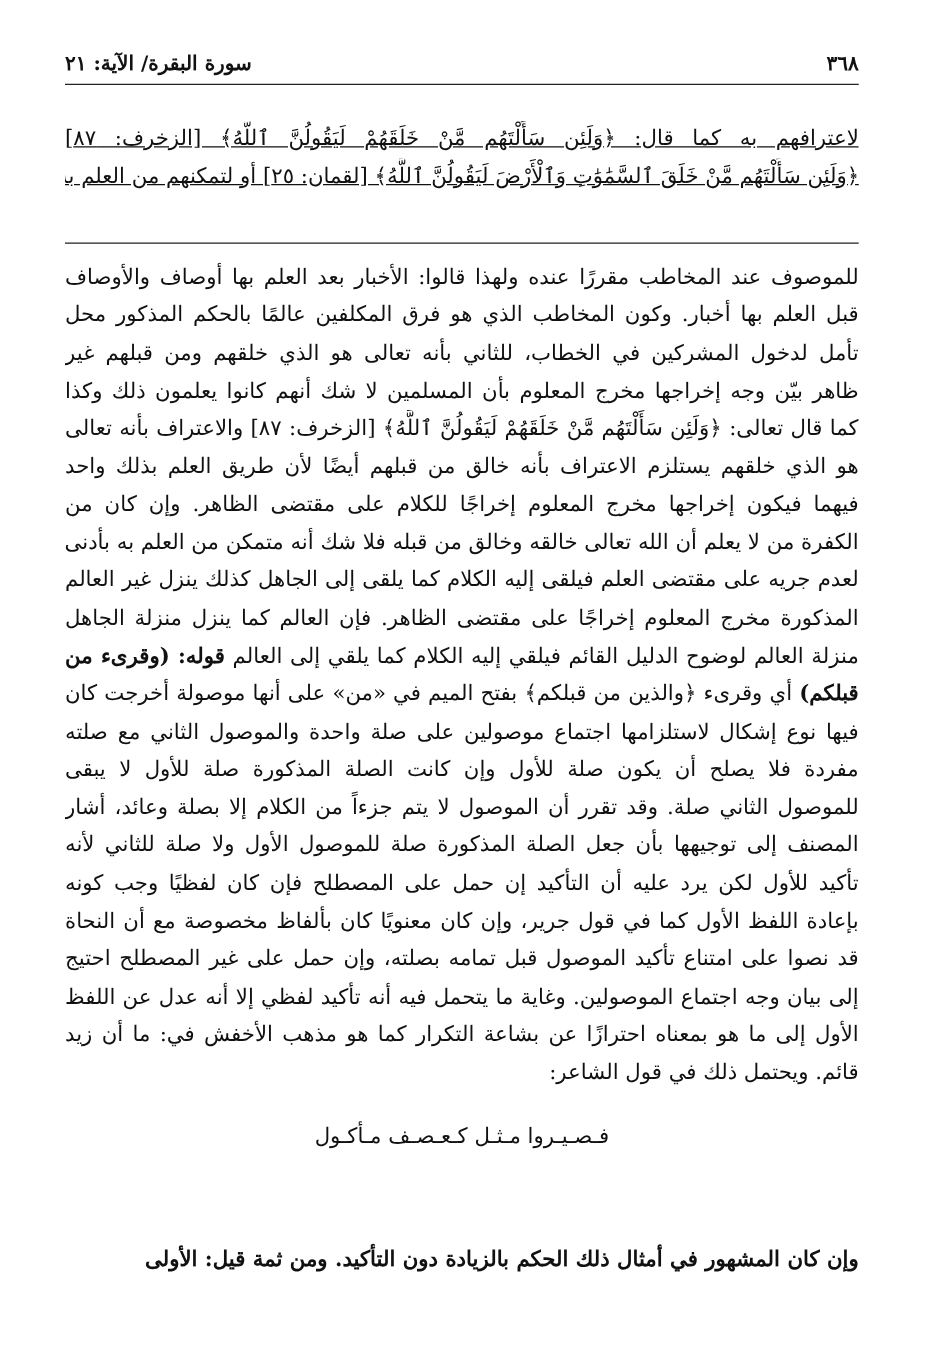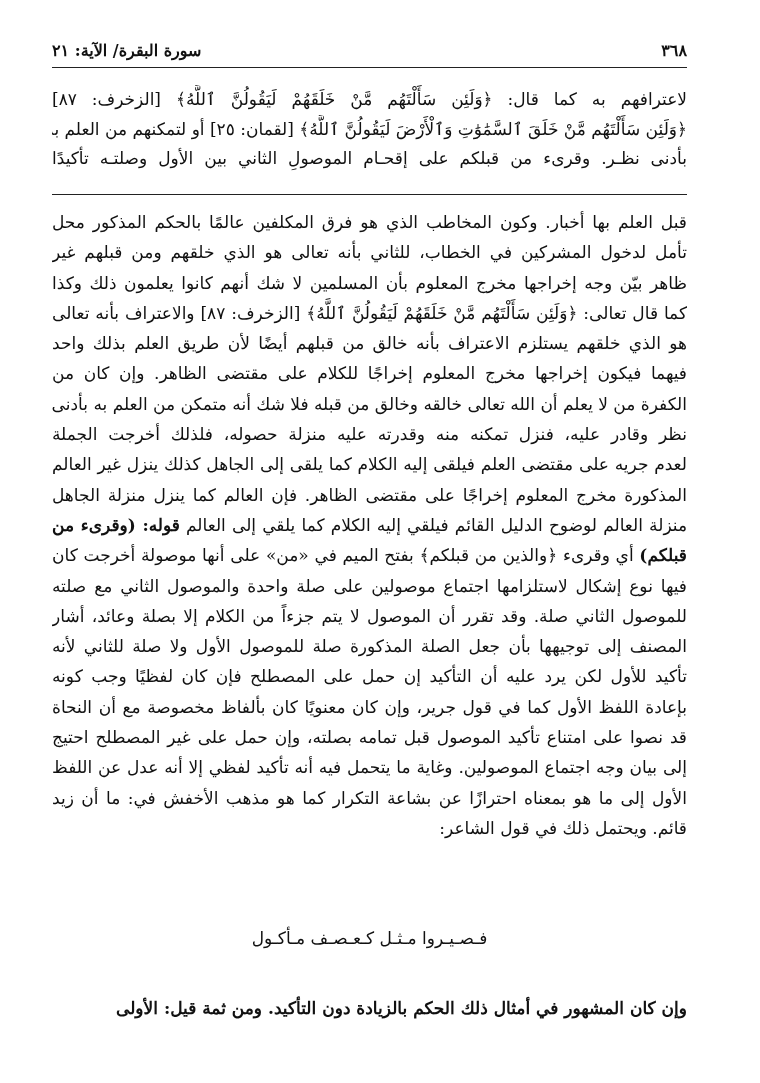--- a/index.html
+++ b/index.html
@@ -17,69 +17,69 @@
   .rule { position: absolute; left: 0; right: 0; height: 0; border-top: 1.5px solid #222; }
   .rule.top { top: 67px; }
   .rule.sep { top: 194px; }
   .block { position: absolute; left: 0; right: 0; }
   .line {
     height: 30.3px; line-height: 30.3px; font-size: 17px;
     text-align: justify; text-align-last: justify; white-space: nowrap;
     overflow: hidden;
   }
   .line.last { text-align-last: right; }
-  .top-block { top: 85px; }
+  .top-block { top: 97px; text-decoration: underline; }
   .top-block .line { height: 29.5px; line-height: 29.5px; }
   .body-block { top: 207px; }
   .verse {
-    position: absolute; top: 923px; left: 0; right: 0; text-align: center;
+    position: absolute; top: 894px; left: 0; right: 0; text-align: center;
     font-size: 17px; line-height: 30px;
   }
   .final { position: absolute; top: 993px; left: 0; right: 0; font-weight: bold; }
   .bold { font-weight: bold; }
 </style>
 </head>
 <body>
 
 <div class="page">
 
   <div class="header">
     <span>٣٦٨</span>
     <span>سورة البقرة/ الآية: ٢١</span>
   </div>
   <div class="rule top"></div>
 
   <div class="block top-block">
     <div class="line">لاعترافهم به كما قال: ﴿وَلَئِن سَأَلْتَهُم مَّنْ خَلَقَهُمْ لَيَقُولُنَّ ٱللَّهُ﴾ [الزخرف: ٨٧]</div>
     <div class="line">﴿وَلَئِن سَأَلْتَهُم مَّنْ خَلَقَ ٱلسَّمَٰوَٰتِ وَٱلْأَرْضَ لَيَقُولُنَّ ٱللَّهُ﴾ [لقمان: ٢٥] أو لتمكنهم من العلم به</div>
-    <div class="line">بأدنى نظـر. وقرىء من قبلكم على إقحـام الموصولِ الثاني بين الأول وصلتـه تأكيدًا</div>
   </div>
 
   <div class="rule sep"></div>
 
   <div class="block body-block">
+    <div class="line">للموصوف عند المخاطب مقررًا عنده ولهذا قالوا: الأخبار بعد العلم بها أوصاف والأوصاف</div>
     <div class="line">قبل العلم بها أخبار. وكون المخاطب الذي هو فرق المكلفين عالمًا بالحكم المذكور محل</div>
     <div class="line">تأمل لدخول المشركين في الخطاب، للثاني بأنه تعالى هو الذي خلقهم ومن قبلهم غير</div>
     <div class="line">ظاهر بيّن وجه إخراجها مخرج المعلوم بأن المسلمين لا شك أنهم كانوا يعلمون ذلك وكذا</div>
     <div class="line">كما قال تعالى: ﴿وَلَئِن سَأَلْتَهُم مَّنْ خَلَقَهُمْ لَيَقُولُنَّ ٱللَّهُ﴾ [الزخرف: ٨٧] والاعتراف بأنه تعالى</div>
     <div class="line">هو الذي خلقهم يستلزم الاعتراف بأنه خالق من قبلهم أيضًا لأن طريق العلم بذلك واحد</div>
     <div class="line">فيهما فيكون إخراجها مخرج المعلوم إخراجًا للكلام على مقتضى الظاهر. وإن كان من</div>
     <div class="line">الكفرة من لا يعلم أن الله تعالى خالقه وخالق من قبله فلا شك أنه متمكن من العلم به بأدنى</div>
-    <div class="line">نظر وقادر عليه، فنزل تمكنه منه وقدرته عليه منزلة حصوله، فلذلك أخرجت الجملة</div>
     <div class="line">لعدم جريه على مقتضى العلم فيلقى إليه الكلام كما يلقى إلى الجاهل كذلك ينزل غير العالم</div>
     <div class="line">المذكورة مخرج المعلوم إخراجًا على مقتضى الظاهر. فإن العالم كما ينزل منزلة الجاهل</div>
     <div class="line">
       <span>منزلة العالم لوضوح الدليل القائم فيلقي إليه الكلام كما يلقي إلى العالم</span>
       <span class="bold">قوله: (وقرىء من</span>
     </div>
     <div class="line">
       <span class="bold">قبلكم)</span>
       <span>أي وقرىء ﴿والذين من قبلكم﴾ بفتح الميم في «من» على أنها موصولة أخرجت كان</span>
     </div>
     <div class="line">فيها نوع إشكال لاستلزامها اجتماع موصولين على صلة واحدة والموصول الثاني مع صلته</div>
+    <div class="line">مفردة فلا يصلح أن يكون صلة للأول وإن كانت الصلة المذكورة صلة للأول لا يبقى</div>
     <div class="line">للموصول الثاني صلة. وقد تقرر أن الموصول لا يتم جزءاً من الكلام إلا بصلة وعائد، أشار</div>
     <div class="line">المصنف إلى توجيهها بأن جعل الصلة المذكورة صلة للموصول الأول ولا صلة للثاني لأنه</div>
     <div class="line">تأكيد للأول لكن يرد عليه أن التأكيد إن حمل على المصطلح فإن كان لفظيًا وجب كونه</div>
     <div class="line">بإعادة اللفظ الأول كما في قول جرير، وإن كان معنويًا كان بألفاظ مخصوصة مع أن النحاة</div>
     <div class="line">قد نصوا على امتناع تأكيد الموصول قبل تمامه بصلته، وإن حمل على غير المصطلح احتيج</div>
     <div class="line">إلى بيان وجه اجتماع الموصولين. وغاية ما يتحمل فيه أنه تأكيد لفظي إلا أنه عدل عن اللفظ</div>
     <div class="line">الأول إلى ما هو بمعناه احترازًا عن بشاعة التكرار كما هو مذهب الأخفش في: ما أن زيد</div>
     <div class="line last">قائم. ويحتمل ذلك في قول الشاعر:</div>
   </div>
 

